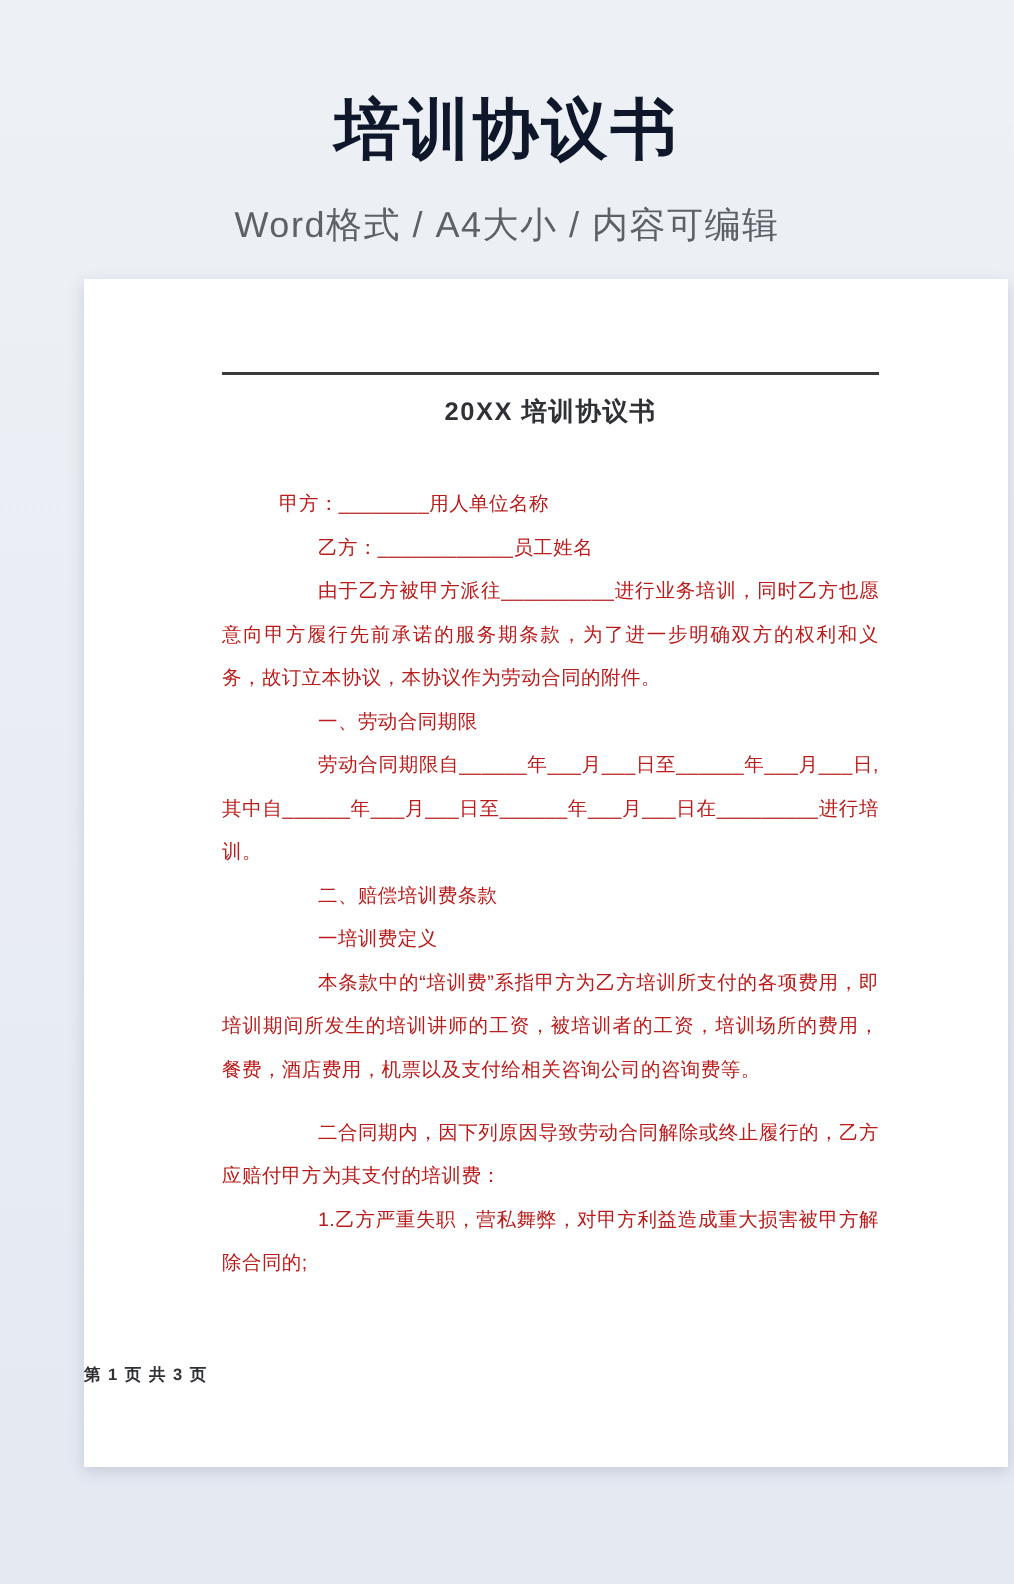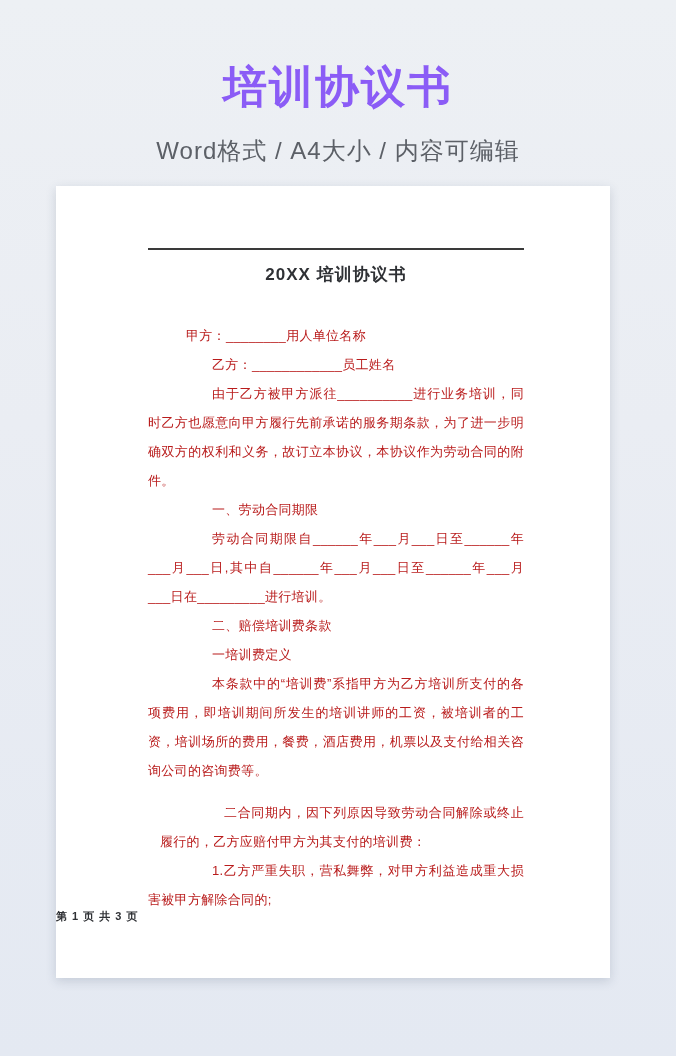--- a/index.html
+++ b/index.html
@@ -10,38 +10,38 @@
     overflow: hidden;
   }
   .poster { position: relative; width: 676px; height: 1056px; }
 
   
   .hero { padding-top: 60px; text-align: center; }
   .hero-title {
     font-size: 44px;
     line-height: 54px;
     font-weight: 700;
-    color: #8b5cf6;
+    color: #0f172a;
     letter-spacing: 2px;
   }
   .hero-subtitle {
     margin-top: 22px;
     font-size: 24px;
     line-height: 30px;
     font-weight: 400;
     color: #5c6067;
     letter-spacing: 1px;
   }
 
   
   .page {
     position: absolute;
     left: 56px;
     top: 186px;
-    width: 554px;
+    width: 616px;
     height: 792px;
     background: #ffffff;
     box-shadow: 0 3px 10px rgba(50, 65, 95, 0.18);
     padding: 0 86px 0 92px;
     color: #333333;
   }
   .title-rule {
     margin-top: 62px;
     height: 0;
     border-top: 2px solid #3a3a3a;
@@ -58,21 +58,21 @@
   .doc-body { margin-top: 34px; }
   .doc-body p {
     font-size: 13px;
     line-height: 29px;
     text-align: justify;
     color: #b91c1c;
     letter-spacing: 0.3px;
   }
   .indent-sm { text-indent: 38px; }
   .indent    { text-indent: 64px; }
-  .gap-top   { margin-top: 13px; margin-left: 12px; }
+  .gap-top   { margin-top: 13px; }
 
   .page-footer {
     position: absolute;
     left: 0;
     right: 0;
     bottom: 54px;
     font-size: 11px;
     font-weight: 700;
     color: #2f3135;
     letter-spacing: 1px;

